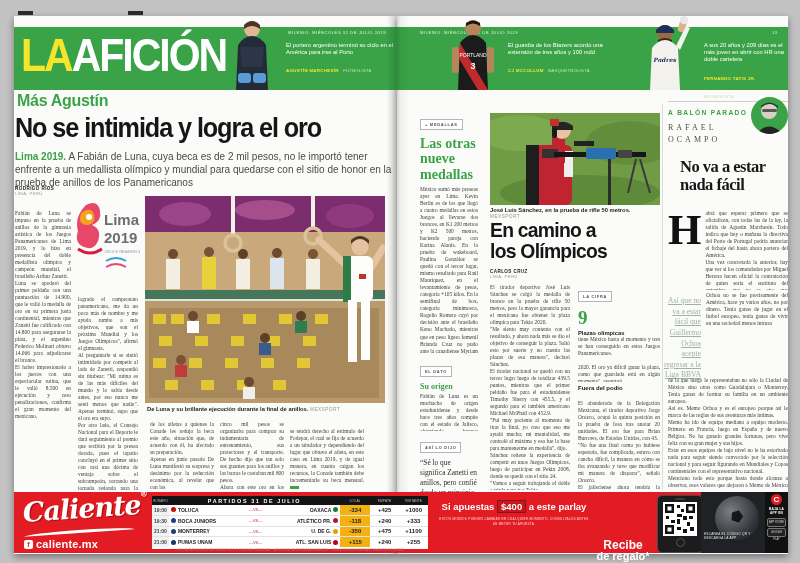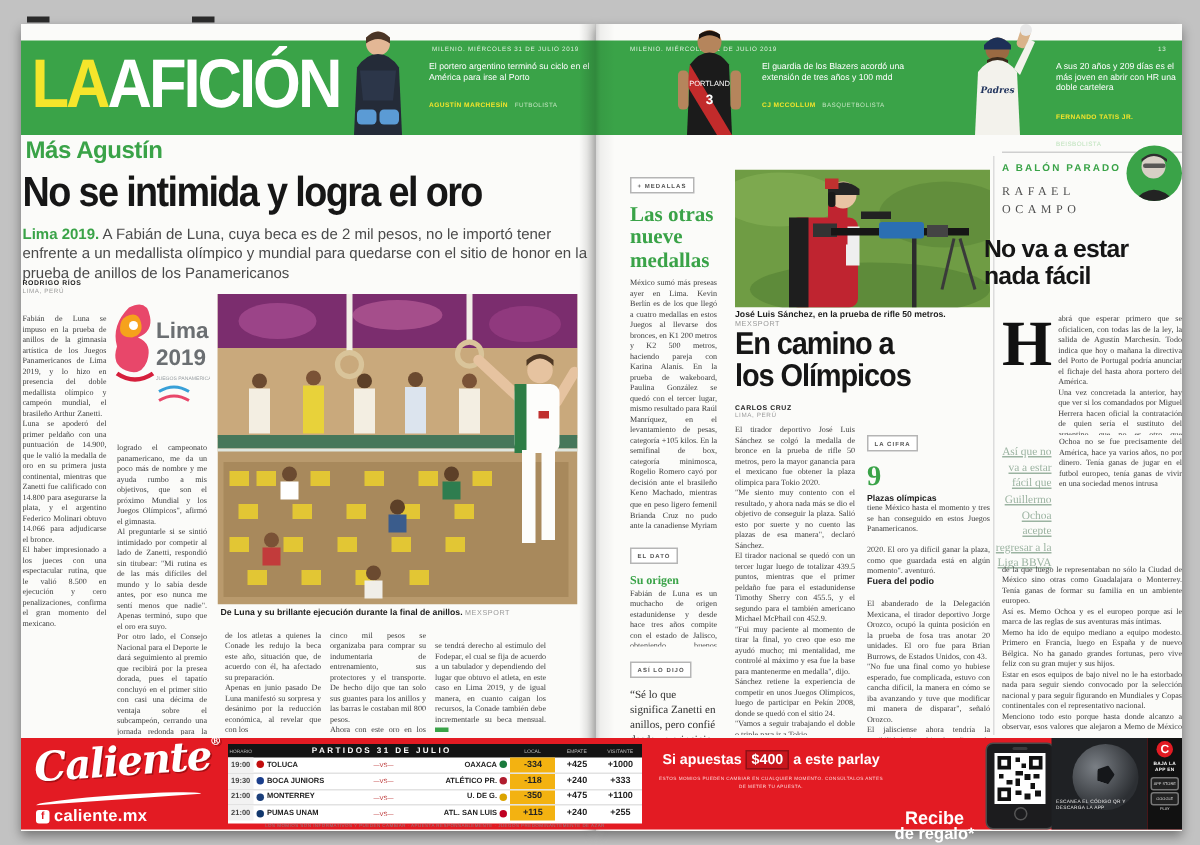--- a/index.html
+++ b/index.html
@@ -350,21 +350,21 @@
 <div class="abs" style="left:751px;top:97px;width:37px;height:37px;border-radius:50%;background:#3aa348;overflow:hidden;">
   <svg width="37" height="37" viewBox="0 0 37 37">
     <circle cx="18" cy="14" r="8" fill="#d8d0c6"></circle>
     <path d="M10 11 Q18 3 27 11 L27 9 Q18 2 10 9 Z" fill="#2e2e2e"></path>
     <rect x="11" y="12" width="15" height="3" rx="1.5" fill="#3a3a3a" opacity=".8"></rect>
     <path d="M5 37 Q18 22 32 37 Z" fill="#232323"></path>
   </svg>
 </div>
 <div class="abs op-author" style="left:668px;top:122px;">RAFAEL
 OCAMPO</div>
-<div class="abs op-headline" style="left:656px;top:158px;width:105px;">No va a estar nada fácil</div>
+<div class="abs op-headline" style="left:680px;top:158px;width:105px;font-family:Liberation Serif, serif;">No va a estar nada fácil</div>
 
 <div class="abs" style="left:668px;top:210px;width:120px;height:80px;overflow:hidden;">
   <span class="dropcap">H</span>
   <span class="bodytext" style="display:block;">abrá que esperar primero que se oficialicen, con todas las de la ley, la salida de Agustín Marchesín. Todo indica que hoy o mañana la directiva del Porto de Portugal podría anunciar el fichaje del hasta ahora portero del América.
 Una vez concretada la anterior, hay que ver si los comandados por Miguel Herrera hacen oficial la contratación de quien sería el sustituto del argentino, que no es otro que Guillermo Ochoa.
 Si esto es así, habría que repasar los inconvenientes que pueden convencer al portero titular de la selección mexicana de futbol de regresar a la Liga BBVA.</span>
 </div>
 <div class="abs pullquote" style="left:663px;top:296px;width:38px;">Así que no va a estar fácil que Guillermo Ochoa acepte regresar a la Liga BBVA</div>
 <div class="abs bodytext" style="left:706px;top:292px;width:82px;height:74px;">Ochoa no se fue precisamente del América, hace ya varios años, no por dinero. Tenía ganas de jugar en el futbol europeo, tenía ganas de vivir en una sociedad menos intrusa</div>
 <div class="abs bodytext" style="left:668px;top:370px;width:120px;height:118px;">

